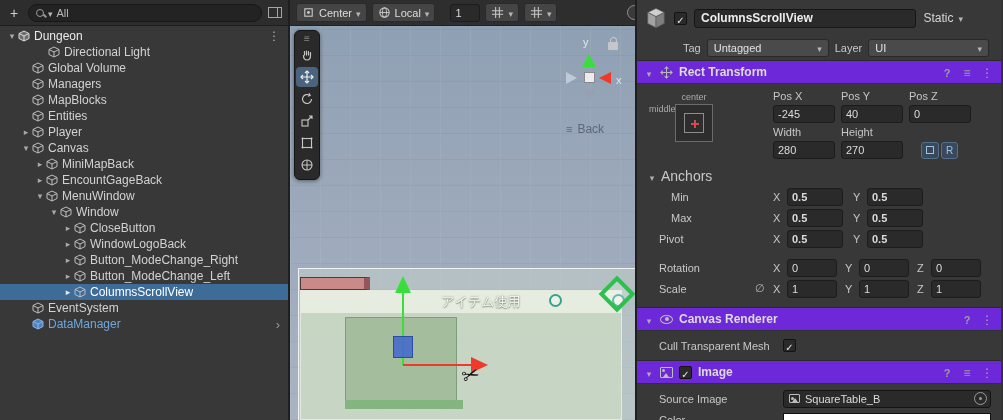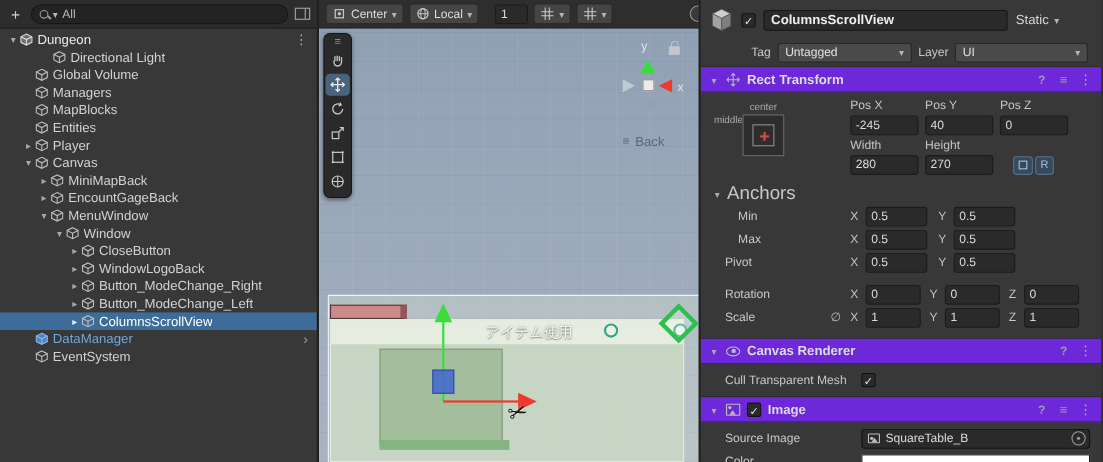--- a/index.html
+++ b/index.html
@@ -153,30 +153,30 @@
   .aw-cv{position:absolute;left:18px;top:15px;width:1.5px;height:8px;background:#d24b4b;}
   .rt-grid{margin-left:136px;margin-right:10px;}
   .rt-row{display:flex;margin-bottom:3px;}
   .rt-row .col{width:62px;margin-right:6px;}
   .rt-row.lab .col{font-size:11px;color:#c6c6c6;}
   .rbtn-group{display:flex;gap:2px;align-items:center;margin-left:12px;}
   .rbtn{height:17px;min-width:17px;border:1px solid #54718c;background:#39485a;color:#9cc3e6;
         border-radius:3px;font-size:10px;display:flex;align-items:center;justify-content:center;padding:0 4px;}
   .rbtn .sq{width:8px;height:8px;border:1px solid #9cc3e6;}
   .foldrow{height:20px;display:flex;align-items:center;gap:4px;padding-left:10px;margin-top:2px;}
-  .sec-lbl{font-size:17px;color:#c8c8c8;}
+  .sec-lbl{font-size:14px;color:#c8c8c8;}
   .prow{display:flex;align-items:center;height:21px;padding-left:22px;padding-right:10px;}
   .prow.gap{margin-top:8px;}
   .plabel{width:114px;font-size:11px;color:#c8c8c8;flex:0 0 auto;}
   .plabel.short{width:96px;}
   .plabel.wide{width:124px;}
   .link-icon{width:18px;color:#b5b5b5;font-size:11px;flex:0 0 auto;}
   .link-icon::after{content:"∅";}
   .axl{width:10px;margin-right:4px;font-size:11px;color:#c6c6c6;flex:0 0 auto;}
-  .fld.sm{width:56px;margin-right:10px;}
+  .fld.sm{width:56px;margin-right:10px;font-weight:bold;}
   .fld.tri{width:50px;margin-right:8px;}
   .cr-body{padding:4px 0;flex:0 0 auto;}
   .img-body{padding:4px 0;flex:0 0 auto;}
   .obj-field{flex:1;height:18px;background:#2a2a2a;border:1px solid #141414;border-radius:3px;
         display:flex;align-items:center;gap:5px;padding:0 3px 0 5px;}
   .obj-text{flex:1;font-size:11px;color:#dcdcdc;overflow:hidden;white-space:nowrap;}
   .obj-picker{width:13px;height:13px;border-radius:50%;border:1.5px solid #9a9a9a;position:relative;flex:0 0 auto;}
   .obj-picker::after{content:"";position:absolute;left:3.5px;top:3.5px;width:3px;height:3px;border-radius:50%;background:#9a9a9a;}
   .swatch{flex:1;height:13px;border:1px solid #111;}
 </style>
@@ -326,36 +326,36 @@
           <span class="tlabel">Button_ModeChange_Left</span>
         </div>
         <div class="trow sel" style="padding-left: 62px;">
           <span class="arrow">▸</span>
           <svg class="hicon" width="12" height="12" viewBox="0 0 12 12">
     <path d="M6 1 11 3.5v5L6 11 1 8.5v-5z" fill="none" stroke="#bfbfbf" stroke-width="1"></path>
     <path d="M1 3.5 6 6l5-2.5M6 6v5" fill="none" stroke="#bfbfbf" stroke-width="1"></path>
           </svg>
           <span class="tlabel">ColumnsScrollView</span>
         </div>
+        <div class="trow" style="padding-left: 20px;">
+          <span class="arrow"></span>
+          <svg class="hicon" width="12" height="12" viewBox="0 0 12 12">
+    <path d="M6 1 11 3.5v5L6 11 1 8.5v-5z" fill="none" stroke="#bfbfbf" stroke-width="1"></path>
+    <path d="M1 3.5 6 6l5-2.5M6 6v5" fill="none" stroke="#bfbfbf" stroke-width="1"></path>
+          </svg>
+          <span class="tlabel">EventSystem</span>
+        </div>
         <div class="trow prefab" style="padding-left: 20px;">
           <span class="arrow"></span>
           <svg class="hicon" width="12" height="12" viewBox="0 0 12 12">
     <path d="M6 1 11 3.5v5L6 11 1 8.5v-5z" fill="#4f82c2" stroke="#8ab6e4" stroke-width="1"></path>
     <path d="M1 3.5 6 6l5-2.5M6 6v5" fill="none" stroke="#8ab6e4" stroke-width="1"></path>
           </svg>
           <span class="tlabel">DataManager</span>
           <span class="chev">›</span>
-        </div>
-        <div class="trow" style="padding-left: 20px;">
-          <span class="arrow"></span>
-          <svg class="hicon" width="12" height="12" viewBox="0 0 12 12">
-    <path d="M6 1 11 3.5v5L6 11 1 8.5v-5z" fill="none" stroke="#bfbfbf" stroke-width="1"></path>
-    <path d="M1 3.5 6 6l5-2.5M6 6v5" fill="none" stroke="#bfbfbf" stroke-width="1"></path>
-          </svg>
-          <span class="tlabel">EventSystem</span>
         </div>
       </div>
   </div>
 
   <div class="scene">
     <div class="s-toolbar">
       <div class="tb-btn">
         <svg width="13" height="13" viewBox="0 0 14 14">
           <rect x="3" y="3" width="8" height="8" fill="none" stroke="#c8c8c8" stroke-width="1.2"></rect>
           <circle cx="7" cy="7" r="1.6" fill="#c8c8c8"></circle>

